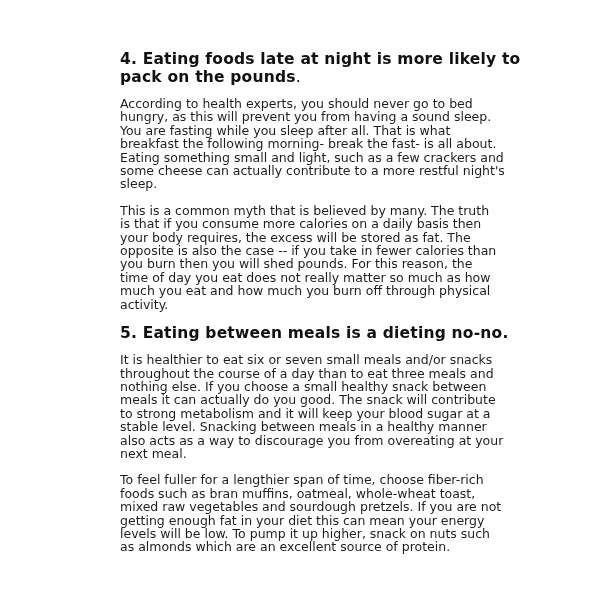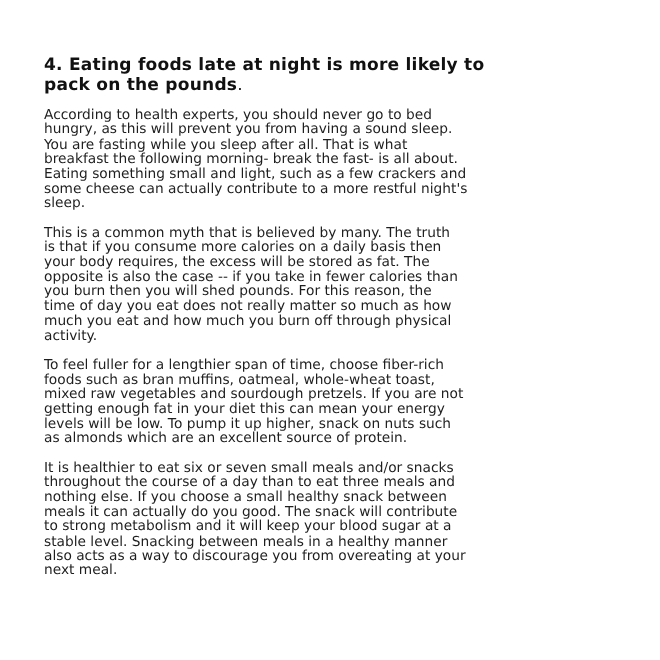--- a/index.html
+++ b/index.html
@@ -10,21 +10,21 @@
     width: 600px;
     height: 600px;
     background: #ffffff;
     overflow: hidden;
     font-family: "DejaVu Sans", "Liberation Sans", sans-serif;
   }
   .page {
     box-sizing: border-box;
     width: 600px;
     height: 600px;
-    padding: 48px 24px 0 40px;
+    padding: 48px 24px 0 120px;
     background: #ffffff;
     color: #1e1e1e;
   }
   .section-heading {
     margin: 2px 0 11px 0;
     font-size: 15.5px;
     line-height: 18px;
     font-weight: bold;
     color: #111111;
     white-space: pre-line;
@@ -65,29 +65,30 @@
 is that if you consume more calories on a daily basis then
 your body requires, the excess will be stored as fat. The
 opposite is also the case -- if you take in fewer calories than
 you burn then you will shed pounds. For this reason, the
 time of day you eat does not really matter so much as how
 much you eat and how much you burn off through physical
 activity.</p>
   </section>
 
   <section>
-    <p class="body-paragraph">To feel fuller for a lengthier span of time, choose fiber-rich
-foods such as bran muffins, oatmeal, whole-wheat toast,
-mixed raw vegetables and sourdough pretzels. If you are not
-getting enough fat in your diet this can mean your energy
-levels will be low. To pump it up higher, snack on nuts such
-as almonds which are an excellent source of protein.</p>
+    <h2 class="section-heading"><span class="heading-text">5. Eating between meals is a dieting no-no.</span><span class="heading-suffix"></span></h2>
     <p class="body-paragraph">It is healthier to eat six or seven small meals and/or snacks
 throughout the course of a day than to eat three meals and
 nothing else. If you choose a small healthy snack between
 meals it can actually do you good. The snack will contribute
 to strong metabolism and it will keep your blood sugar at a
 stable level. Snacking between meals in a healthy manner
 also acts as a way to discourage you from overeating at your
 next meal.</p>
+    <p class="body-paragraph">To feel fuller for a lengthier span of time, choose fiber-rich
+foods such as bran muffins, oatmeal, whole-wheat toast,
+mixed raw vegetables and sourdough pretzels. If you are not
+getting enough fat in your diet this can mean your energy
+levels will be low. To pump it up higher, snack on nuts such
+as almonds which are an excellent source of protein.</p>
   </section>
 
 </div>
 
 </body></html>

